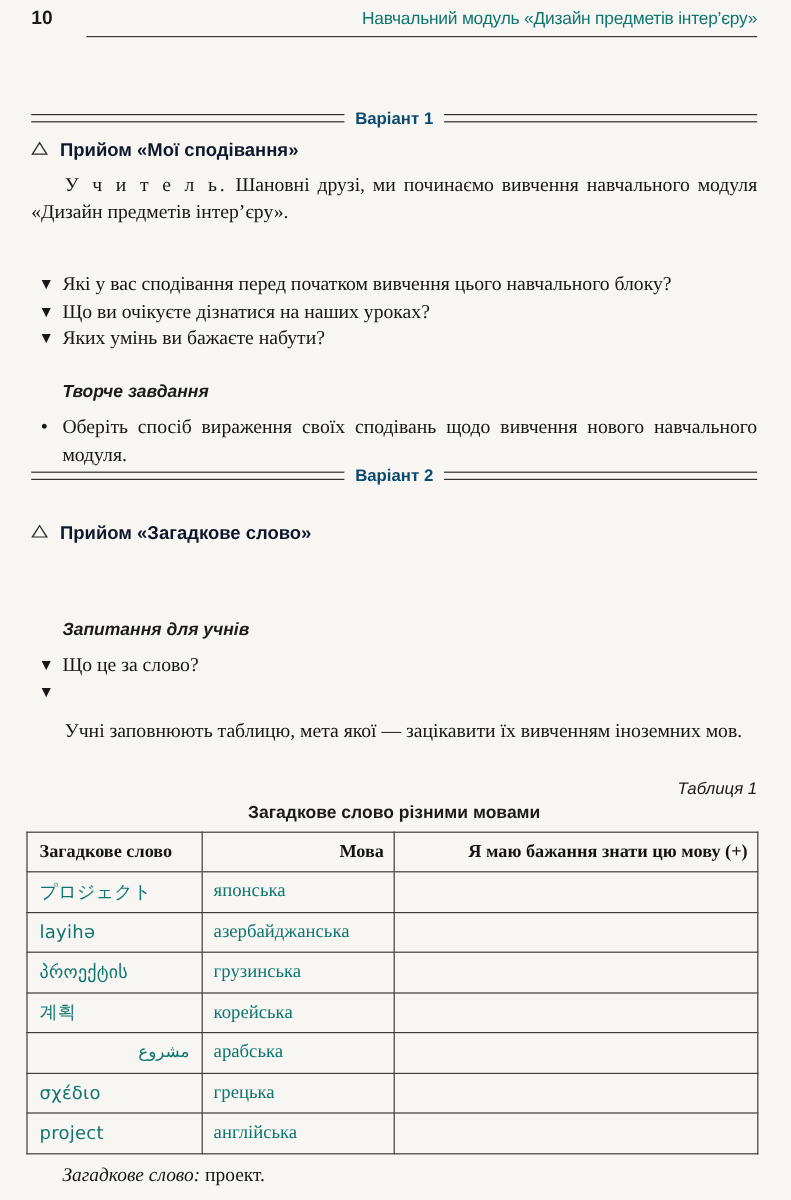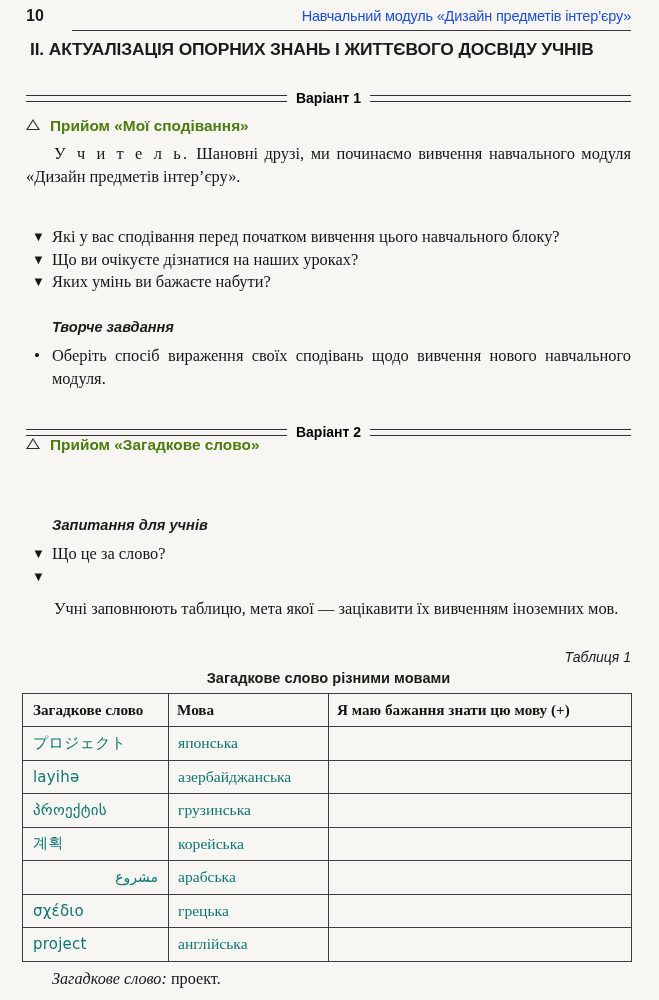--- a/index.html
+++ b/index.html
@@ -42,21 +42,21 @@
     color: #1b1b1b;
   }
   .runhead-title {
     position: absolute;
     right: 0;
     top: 1px;
     font-family: "Liberation Sans", sans-serif;
     font-size: 14.5px;
     line-height: 19px;
     letter-spacing: -0.2px;
-    color: #1d4ed8;
+    color: #0f766e;
     white-space: nowrap;
   }
   .runhead-rule {
     position: absolute;
     left: 46px;
     right: 0;
     top: 24px;
     border-top: 1.6px solid #3a3a3a;
   }
 
@@ -89,21 +89,21 @@
     height: 5px;
     border-top: 1.4px solid #2e2e2e;
     border-bottom: 1.4px solid #2e2e2e;
   }
   .divider .dlabel {
     flex: 0 0 auto;
     font-family: "Liberation Sans", sans-serif;
     font-weight: bold;
     font-size: 14px;
     line-height: 16px;
-    color: #000000;
+    color: #0c4a6e;
     white-space: nowrap;
   }
 
   
   .prijom {
     position: absolute;
     left: 26px;
     right: 28px;
     display: flex;
     align-items: baseline;
@@ -129,21 +129,21 @@
     height: 0;
     border-left: 5px solid transparent;
     border-right: 5px solid transparent;
     border-bottom: 8px solid #f7f6f3;
   }
   .prijom-label {
     font-family: "Liberation Sans", sans-serif;
     font-weight: bold;
     font-size: 15.4px;
     line-height: 20px;
-    color: #4d7c0f;
+    color: #0f172a;
     text-align: center;
   }
 
   
   .para {
     position: absolute;
     left: 26px;
     right: 28px;
     font-family: "Liberation Serif", serif;
     font-size: 16.4px;
@@ -235,21 +235,21 @@
   table.lang th, table.lang td {
     border: 1.3px solid #3d3d3d;
     padding: 0 8px;
     vertical-align: middle;
   }
   table.lang th {
     height: 32px;
     font-family: "Liberation Serif", serif;
     font-weight: bold;
     font-size: 15.2px;
-    text-align: left;
+    text-align: right;
     color: #141414;
   }
   table.lang th.c1 { text-align: left; padding-left: 10px; }
   table.lang td {
     height: 32.5px;
     font-family: "Liberation Serif", serif;
     font-size: 15.6px;
     color: #0f766e;
   }
   table.lang td.word {
@@ -290,21 +290,20 @@
 <body>
 
 <div class="page">
 
   <div class="runhead">
     <div class="runhead-num">10</div>
     <div class="runhead-title">Навчальний модуль «Дизайн предметів інтер’єру»</div>
     <div class="runhead-rule"></div>
   </div>
 
-  <div class="sec-heading">II. АКТУАЛІЗАЦІЯ ОПОРНИХ ЗНАНЬ І ЖИТТЄВОГО ДОСВІДУ УЧНІВ</div>
 
   <div class="divider" style="top:90px;">
     <div class="dbl"></div>
     <div class="dlabel">Варіант 1</div>
     <div class="dbl"></div>
   </div>
 
   <div class="prijom" style="top:116px;">
     <span class="tri-outline"></span>
     <span class="prijom-label">Прийом «Мої сподівання»</span>
@@ -332,21 +331,21 @@
 
   <div class="subhead" style="top:318px;">Творче завдання</div>
 
   <div class="blist" style="top:345px;">
     <div class="bitem dot">
       <span class="mk">•</span>
       <span>Оберіть спосіб вираження своїх сподівань щодо вивчення нового навчального модуля.</span>
     </div>
   </div>
 
-  <div class="divider" style="top:424px;">
+  <div class="divider" style="top:388px;">
     <div class="dbl"></div>
     <div class="dlabel">Варіант 2</div>
     <div class="dbl"></div>
   </div>
 
   <div class="prijom" style="top:435px;">
     <span class="tri-outline"></span>
     <span class="prijom-label">Прийом «Загадкове слово»</span>
   </div>
 

